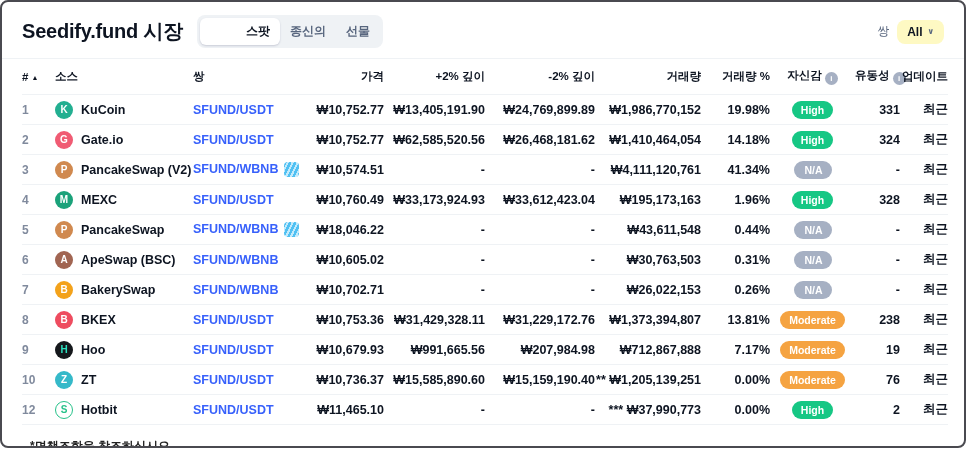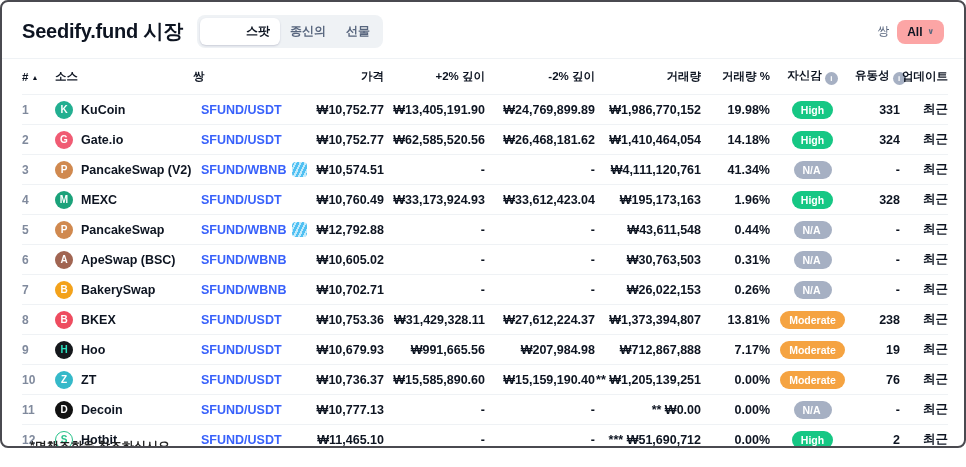--- a/index.html
+++ b/index.html
@@ -34,21 +34,21 @@
   }
   .tab.active {
     background:#fff; color:#0d1421;
     box-shadow: 0 1px 2px rgba(50,50,93,.2);
     padding-left: 46px;
   }
   .header-right { margin-left:auto; display:flex; align-items:center; gap:8px; }
   .pair-filter-label { font-size: 12px; color:#58667e; }
   .pair-filter {
     display:flex; align-items:center; gap:5px;
-    background:#fca5a5; border-radius: 8px; padding: 5px 10px;
+    background:#fef9c3; border-radius: 8px; padding: 5px 10px;
     font-size: 12px; font-weight: 700; cursor:pointer;
   }
   .chev { font-size: 8px; color:#58667e; }
   .top-divider { height:1px; background:#eff2f5; }
 
   table { width: 926px; margin: 0 20px; border-collapse: collapse; table-layout: fixed; }
   thead th {
     font-size: 11.5px; font-weight: 700; color:#0d1421;
     padding: 9px 0 9px 0; white-space: nowrap;
     border-bottom: 1px solid #eff2f5;
@@ -63,31 +63,31 @@
   }
   tbody tr:last-child td { border-bottom: 1px solid #eff2f5; }
   td.rank { color:#808a9d; font-weight: 600; font-size: 12px; }
   .exch { display:flex; align-items:center; gap:8px; cursor:pointer; }
   .exch-icon {
     width:18px; height:18px; border-radius:50%;
     display:inline-flex; align-items:center; justify-content:center;
     font-size: 10px; font-weight:700; color:#fff; flex:0 0 18px;
   }
   .exch-name { font-weight: 700; font-size: 12.5px; }
-  .pair-cell { display:flex; align-items:flex-end; gap:6px;margin-left:8px; }
+  .pair-cell { display:flex; align-items:flex-start; gap:6px; }
   .pair-link { color:#3861fb; font-weight:700; font-size:12.5px; text-decoration:none; cursor:pointer; }
   .chain-icon {
     width:15px; height:15px; border-radius:4px; display:inline-block;
     background: repeating-linear-gradient(115deg,#47bdf2 0 2.5px, #bfe9fb 2.5px 4.5px);
     opacity:.95;
   }
   .badge {
     display:inline-block; min-width: 38px;
     padding: 3px 9px; border-radius: 11px;
-    color:#fff; font-size: 10.5px; font-weight: 700; text-align:left;
+    color:#fff; font-size: 10.5px; font-weight: 700; text-align:right;
   }
   .sort-arrow { font-size: 7px; vertical-align: 1px; color:#0d1421; }
   .info-icon {
     display:inline-flex; width:13px; height:13px; border-radius:50%;
     background:#a6b0c3; color:#fff; font-size:8px; font-weight:700;
     align-items:center; justify-content:center; vertical-align:-2px;
     font-style: normal; cursor:pointer; margin-left:3px;
   }
   .footnote {
     position:absolute; left: 28px; bottom: -9px;
@@ -241,21 +241,21 @@
               <span class="exch-icon" style="background:#d0894f;color:#ffffff;">P</span>
               <span class="exch-name">PancakeSwap</span>
             </span>
           </td>
           <td class="l">
             <span class="pair-cell">
               <a class="pair-link">SFUND/WBNB</a>
               <span class="chain-icon"></span>
             </span>
           </td>
-          <td class="r">₩12,792.88</td>
+          <td class="r">₩18,046.22</td>
           <td class="r">-</td>
           <td class="r">-</td>
           <td class="r">₩43,611,548</td>
           <td class="r">0.44%</td>
           <td class="c"><span class="badge" style="background:#a6b0c3">N/A</span></td>
           <td class="r">-</td>
           <td class="r">최근</td>
         </tr>
         <tr>
           <td class="l rank">6</td>
@@ -309,21 +309,21 @@
               <span class="exch-name">BKEX</span>
             </span>
           </td>
           <td class="l">
             <span class="pair-cell">
               <a class="pair-link">SFUND/USDT</a>
             </span>
           </td>
           <td class="r">₩10,753.36</td>
           <td class="r">₩31,429,328.11</td>
-          <td class="r">₩27,612,224.37</td>
+          <td class="r">₩31,229,172.76</td>
           <td class="r">₩1,373,394,807</td>
           <td class="r">13.81%</td>
           <td class="c"><span class="badge" style="background:#f5a341">Moderate</span></td>
           <td class="r">238</td>
           <td class="r">최근</td>
         </tr>
         <tr>
           <td class="l rank">9</td>
           <td class="l">
             <span class="exch">
@@ -361,58 +361,36 @@
           <td class="r">₩10,736.37</td>
           <td class="r">₩15,585,890.60</td>
           <td class="r">₩15,159,190.40</td>
           <td class="r">** ₩1,205,139,251</td>
           <td class="r">0.00%</td>
           <td class="c"><span class="badge" style="background:#f5a341">Moderate</span></td>
           <td class="r">76</td>
           <td class="r">최근</td>
         </tr>
         <tr>
-          <td class="l rank">11</td>
-          <td class="l">
-            <span class="exch">
-              <span class="exch-icon" style="background:#111111;color:#ffffff;">D</span>
-              <span class="exch-name">Decoin</span>
-            </span>
-          </td>
-          <td class="l">
-            <span class="pair-cell">
-              <a class="pair-link">SFUND/USDT</a>
-            </span>
-          </td>
-          <td class="r">₩10,777.13</td>
-          <td class="r">-</td>
-          <td class="r">-</td>
-          <td class="r">** ₩0.00</td>
-          <td class="r">0.00%</td>
-          <td class="c"><span class="badge" style="background:#a6b0c3">N/A</span></td>
-          <td class="r">-</td>
-          <td class="r">최근</td>
-        </tr>
-        <tr>
           <td class="l rank">12</td>
           <td class="l">
             <span class="exch">
               <span class="exch-icon" style="background:#ffffff;color:#27c28a;border:1.5px solid #27c28a;">S</span>
               <span class="exch-name">Hotbit</span>
             </span>
           </td>
           <td class="l">
             <span class="pair-cell">
               <a class="pair-link">SFUND/USDT</a>
             </span>
           </td>
           <td class="r">₩11,465.10</td>
           <td class="r">-</td>
           <td class="r">-</td>
-          <td class="r">*** ₩51,690,712</td>
+          <td class="r">*** ₩37,990,773</td>
           <td class="r">0.00%</td>
           <td class="c"><span class="badge" style="background:#16c784">High</span></td>
           <td class="r">2</td>
           <td class="r">최근</td>
         </tr>
       </tbody>
   </table>
 
   <div class="footnote">*면책조항을 참조하십시오</div>
 </div>

